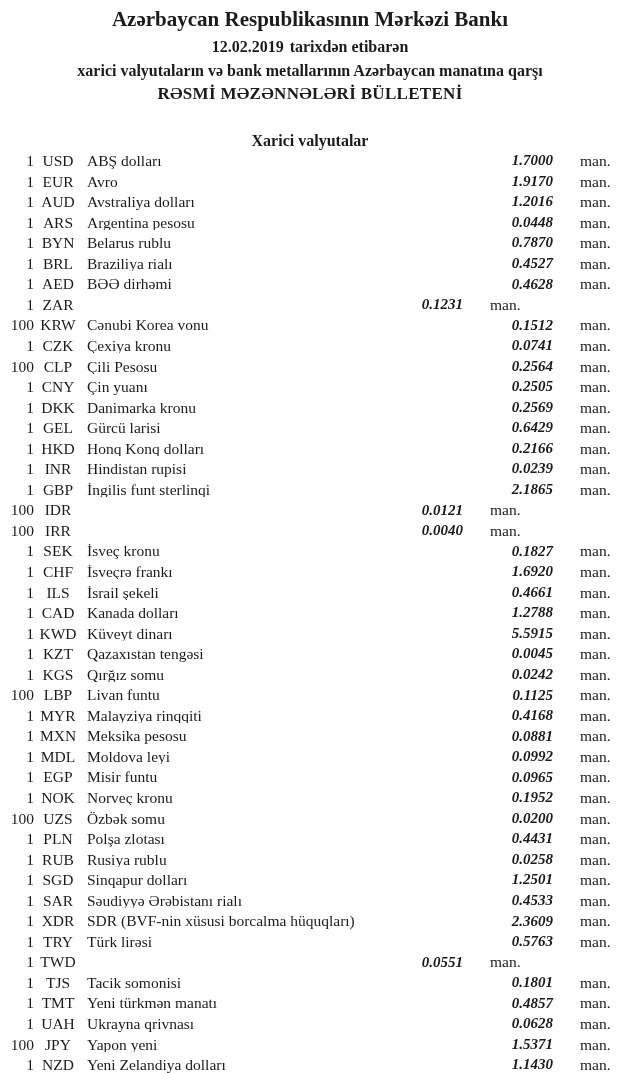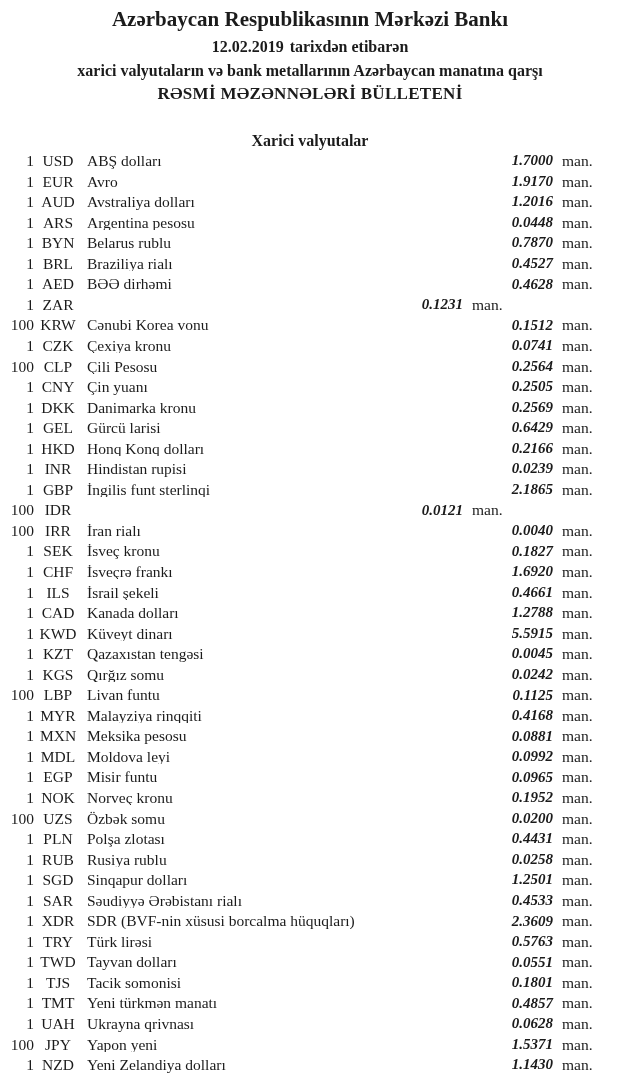--- a/index.html
+++ b/index.html
@@ -73,21 +73,21 @@
   }
   .qty-cell  { text-align: right; }
   .code-cell { text-align: center; }
   .name-cell { padding-left: 5px; overflow: hidden; }
   .rate-cell {
     text-align: right;
     font-weight: bold;
     font-style: italic;
     font-size: 15px;
   }
-  .unit-cell { padding-left: 9px; font-size: 15.5px; }
+  .unit-cell { padding-left: 27px; font-size: 15.5px; }
 </style>
 </head>
 <body>
 
 <div class="page">
   <div class="header">
     <div class="title">Azərbaycan Respublikasının Mərkəzi Bankı</div>
     <div class="date-line">
       <span>12.02.2019</span><span class="date-suffix">tarixdən etibarən</span>
     </div>
@@ -218,21 +218,20 @@
       </div>
       <div class="row">
         <div class="qty-cell">100</div>
         <div class="code-cell">IDR</div>
         <div class="rate-cell">0.0121</div>
         <div class="unit-cell">man.</div>
       </div>
       <div class="row">
         <div class="qty-cell">100</div>
         <div class="code-cell">IRR</div>
-        <div class="name-cell">İran rialı</div>
         <div class="rate-cell">0.0040</div>
         <div class="unit-cell">man.</div>
       </div>
       <div class="row">
         <div class="qty-cell">1</div>
         <div class="code-cell">SEK</div>
         <div class="name-cell">İsveç kronu</div>
         <div class="rate-cell">0.1827</div>
         <div class="unit-cell">man.</div>
       </div>
@@ -365,21 +364,20 @@
       <div class="row">
         <div class="qty-cell">1</div>
         <div class="code-cell">TRY</div>
         <div class="name-cell">Türk lirəsi</div>
         <div class="rate-cell">0.5763</div>
         <div class="unit-cell">man.</div>
       </div>
       <div class="row">
         <div class="qty-cell">1</div>
         <div class="code-cell">TWD</div>
-        <div class="name-cell">Tayvan dolları</div>
         <div class="rate-cell">0.0551</div>
         <div class="unit-cell">man.</div>
       </div>
       <div class="row">
         <div class="qty-cell">1</div>
         <div class="code-cell">TJS</div>
         <div class="name-cell">Tacik somonisi</div>
         <div class="rate-cell">0.1801</div>
         <div class="unit-cell">man.</div>
       </div>

